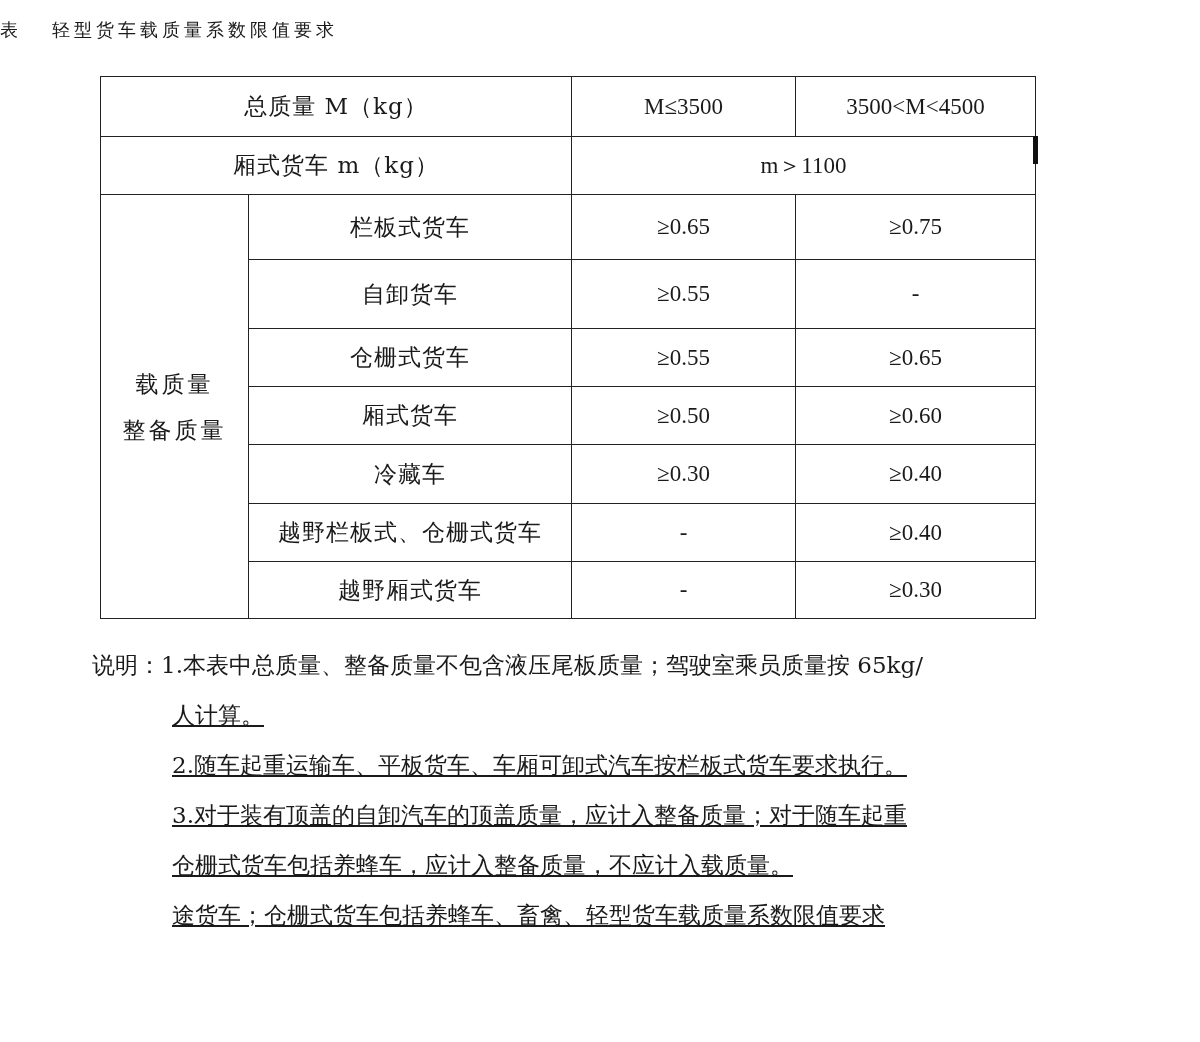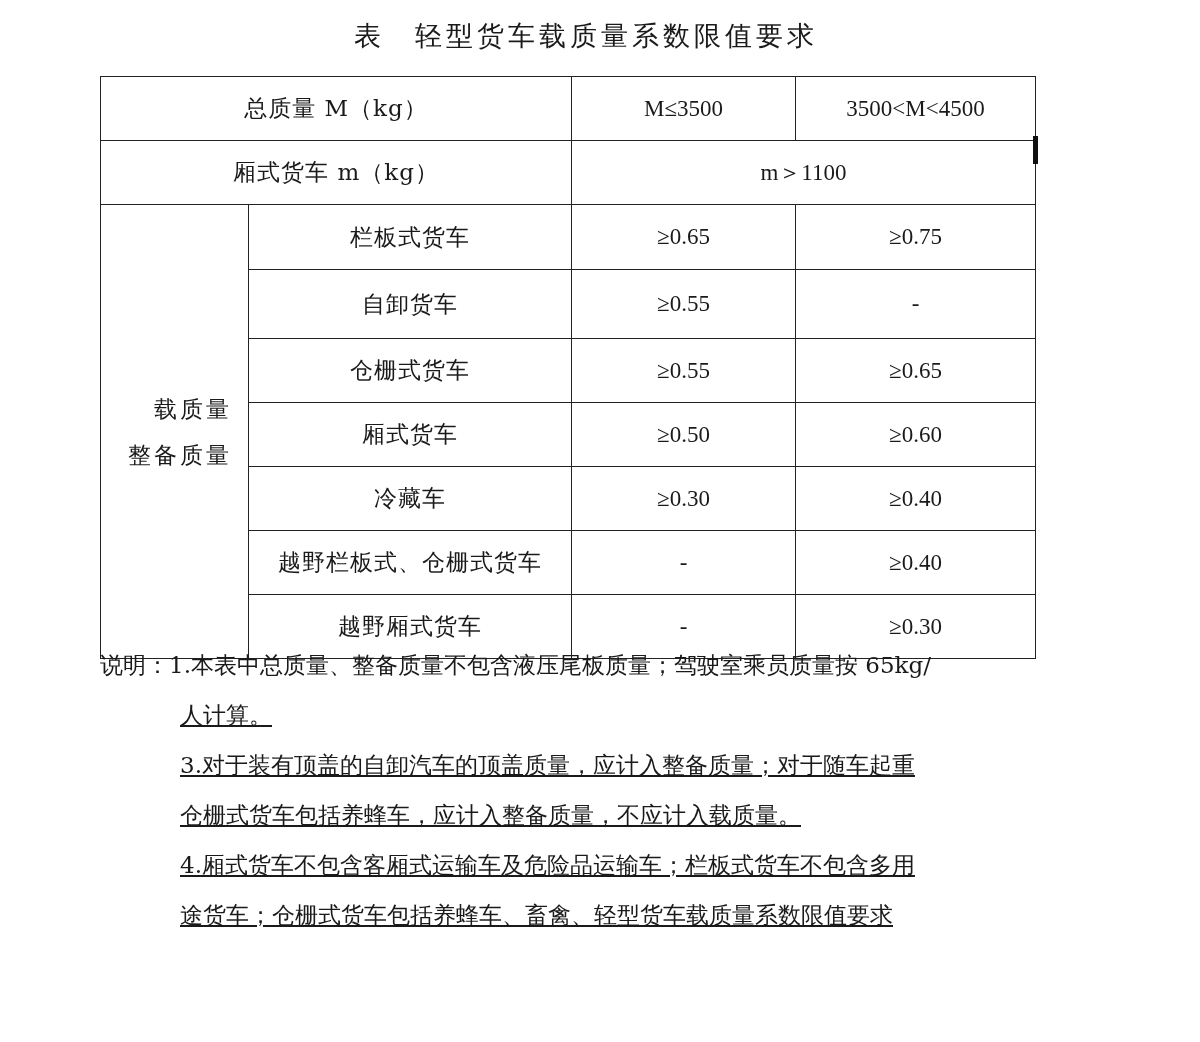--- a/index.html
+++ b/index.html
@@ -2,41 +2,41 @@
 <html><head>
 <meta charset="utf-8">
 <style>
   html, body { margin: 0; padding: 0; background: #ffffff; }
   body {
     width: 1200px; height: 1042px; position: relative; overflow: hidden;
     font-family: "DejaVu Serif", "Liberation Serif", serif;
     color: #1a1a1a;
   }
   .title {
-    position: absolute; left: 16px; top: 18px; width: 1140px;
-    text-align: center; font-size: 27px; letter-spacing: 4px;
+    position: absolute; left: 0; top: 18px; width: 1140px;
+    text-align: left; font-size: 18px; letter-spacing: 4px;
   }
   .title .prefix { margin-right: 30px; }
   table.main {
     position: absolute; left: 100px; top: 76px;
     border-collapse: collapse; table-layout: fixed;
     width: 935px;
   }
   table.main td {
     border: 1.5px solid #222;
     text-align: center; vertical-align: middle;
-    font-size: 23px; padding: 16px;
+    font-size: 23px; padding: 0;
   }
   .num { font-family: "Liberation Serif", serif; font-size: 24px; }
   .cn { letter-spacing: 1px; }
   .side-mark {
     position: absolute; left: 1033px; top: 136px; width: 5px; height: 28px; background: #111;
   }
   .notes {
-    position: absolute; left: 100px; top: 640px; width: 950px;
+    position: absolute; left: 92px; top: 640px; width: 950px;
     font-size: 23px; line-height: 50px;
   }
   .notes .line { white-space: nowrap; }
   .notes .indent { padding-left: 80px; text-decoration: underline; }
 </style>
 </head>
 <body>
 
 <div class="title">
   <span class="prefix">表</span><span>轻型货车载质量系数限值要求</span>
@@ -53,21 +53,21 @@
       <tr style="height:60px">
     <td colspan="2" class="cn">总质量 M（kg）</td>
     <td class="num">M≤3500</td>
     <td class="num">3500&lt;M&lt;4500</td>
   </tr>
   <tr style="height:58px">
     <td colspan="2" class="cn">厢式货车 m（kg）</td>
     <td colspan="2" class="num">m＞1100</td>
   </tr>
   <tr style="height:65px">
-    <td rowspan="7" class="cn" style="line-height:46px;text-align:right;">
+    <td rowspan="7" class="cn" style="line-height:46px;">
       <div style="letter-spacing:3px">载质量</div>
       <div style="letter-spacing:3px">整备质量</div>
     </td>
     <td class="cn">栏板式货车</td>
     <td class="num">≥0.65</td>
     <td class="num">≥0.75</td>
   </tr>
   <tr style="height:69px">
     <td class="cn">自卸货车</td>
     <td class="num">≥0.55</td>
@@ -98,17 +98,17 @@
     <td class="num">-</td>
     <td class="num">≥0.30</td>
   </tr>
 </tbody>
   </table>
 <div class="side-mark"></div>
 
 <div class="notes">
   <div class="line"><span>说明：</span><span>1.本表中总质量、整备质量不包含液压尾板质量；驾驶室乘员质量按 65kg/</span></div>
   <div class="line indent">人计算。</div>
+  <div class="line indent">2.随车起重运输车、平板货车、车厢可卸式汽车按栏板式货车要求执行。</div>
   <div class="line indent">3.对于装有顶盖的自卸汽车的顶盖质量，应计入整备质量；对于随车起重</div>
   <div class="line indent">仓栅式货车包括养蜂车，应计入整备质量，不应计入载质量。</div>
-  <div class="line indent">4.厢式货车不包含客厢式运输车及危险品运输车；栏板式货车不包含多用</div>
   <div class="line indent">途货车；仓栅式货车包括养蜂车、畜禽、轻型货车载质量系数限值要求</div>
 </div>
 
 </body></html>

